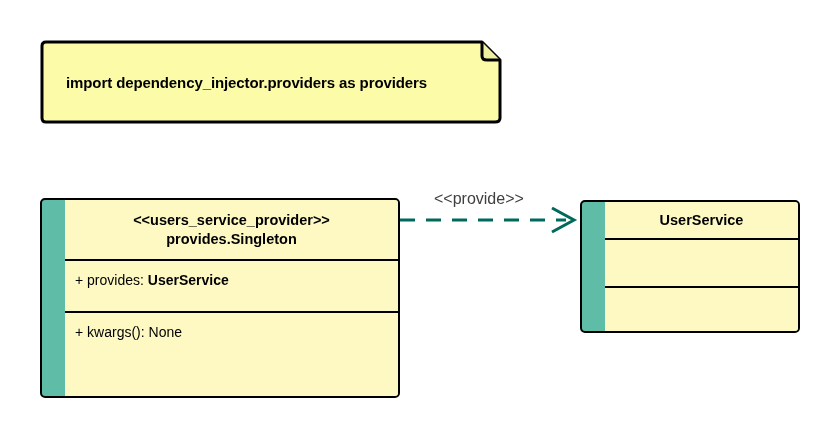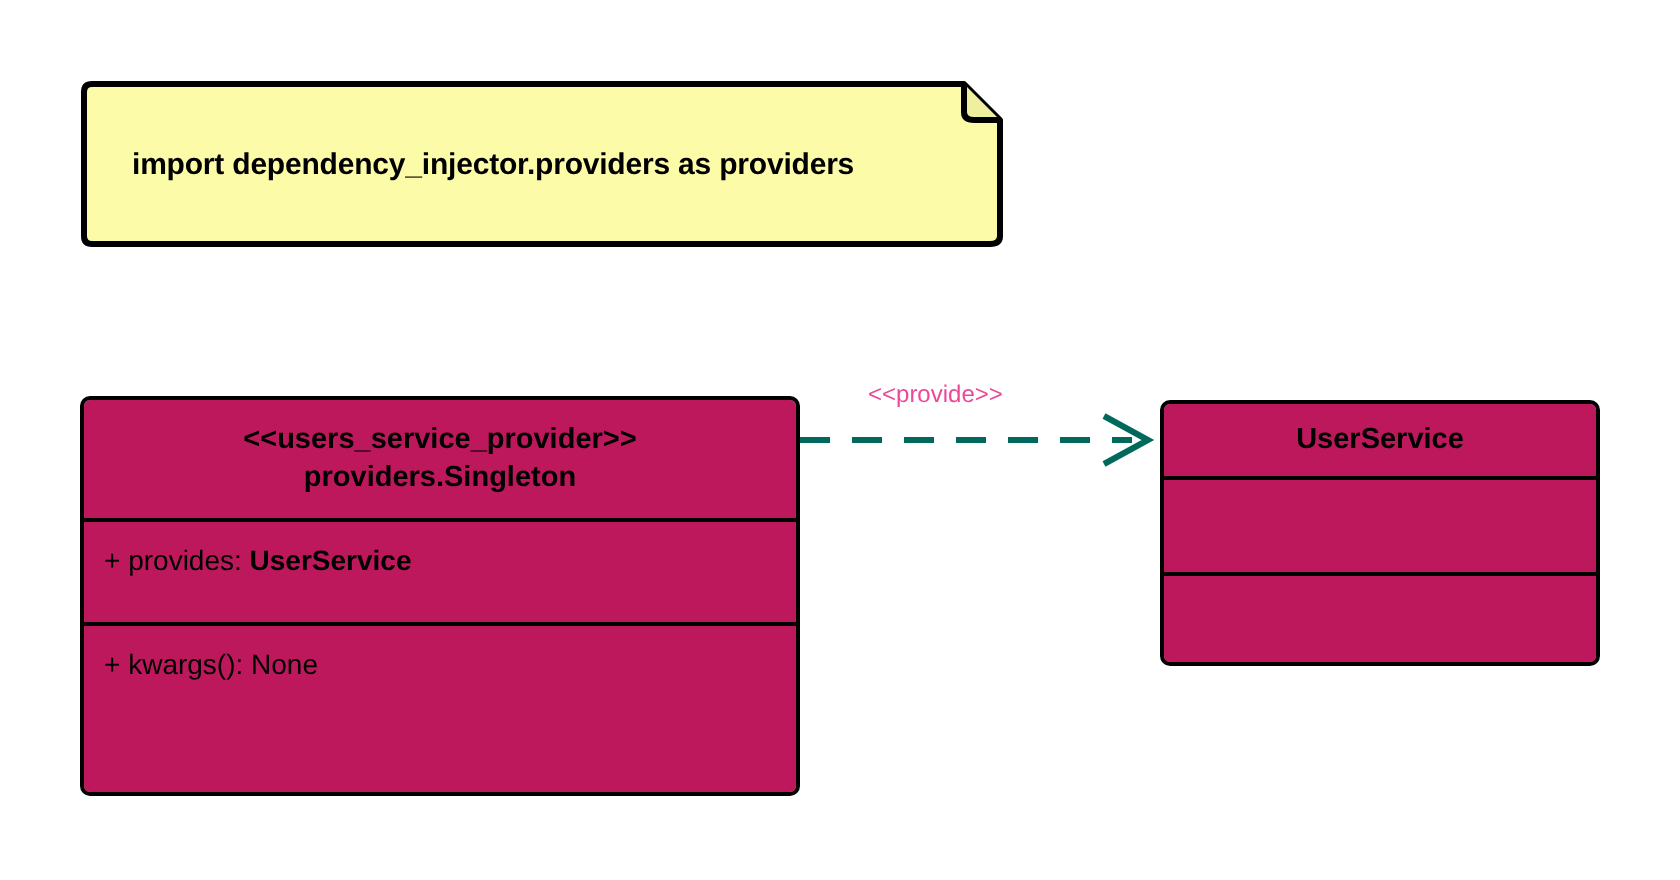--- a/index.html
+++ b/index.html
@@ -55,22 +55,23 @@
   .uml-class {
     position: absolute;
     box-sizing: border-box;
     border: 2px solid #000000;
     border-radius: 5px;
     background: #5FBCA6;
     overflow: hidden;
   }
   .compartment {
     box-sizing: border-box;
-    background: #be185d;
+    background: #fef9c3;
     position: relative;
+    margin-left: 23px;
   }
   .compartment + .compartment {
     border-top: 2px solid #000000;
   }
 
   .comp-title {
     display: flex;
     flex-direction: column;
     align-items: center;
     justify-content: center;
@@ -124,23 +125,23 @@
   #connector {
     position: absolute;
     left: 0;
     top: 0;
     width: 840px;
     height: 440px;
     pointer-events: none;
   }
   .edge-label {
     position: absolute;
-    font-size: 12px;
+    font-size: 16px;
     font-weight: normal;
-    color: #ec4899;
+    color: #404040;
     white-space: nowrap;
     left: 434px;
     top: 190px;
   }
 </style>
 </head>
 <body>
 
 <div id="canvas">
 
@@ -148,21 +149,21 @@
     <svg class="note-svg" width="462" height="84" viewBox="0 0 462 84">
       <path d="M 6 2 L 442 2 L 460 20 L 460 78 Q 460 82 455 82 L 6 82 Q 2 82 2 78 L 2 6 Q 2 2 6 2 Z" fill="#FCFCA8" stroke="#000000" stroke-width="3" stroke-linejoin="round"></path>
       <path d="M 442 2 L 442 16 Q 442 20 447 20 L 460 20" fill="#EFEFA0" stroke="#000000" stroke-width="3" stroke-linejoin="round"></path>
     </svg>
     <div class="note-text">import dependency_injector.providers as providers</div>
   </div>
 
   <div class="uml-class" id="class-provider">
     <div class="compartment comp-title c1">
       <div class="line">&lt;&lt;users_service_provider&gt;&gt;</div>
-      <div class="line">providers.Singleton</div>
+      <div class="line">provides.Singleton</div>
     </div>
     <div class="compartment comp-body c2">
       <div class="row">
         <span>+</span>
         <span>provides: </span><b>UserService</b>
       </div>
     </div>
     <div class="compartment comp-body c3">
       <div class="row">
         <span>+</span>

